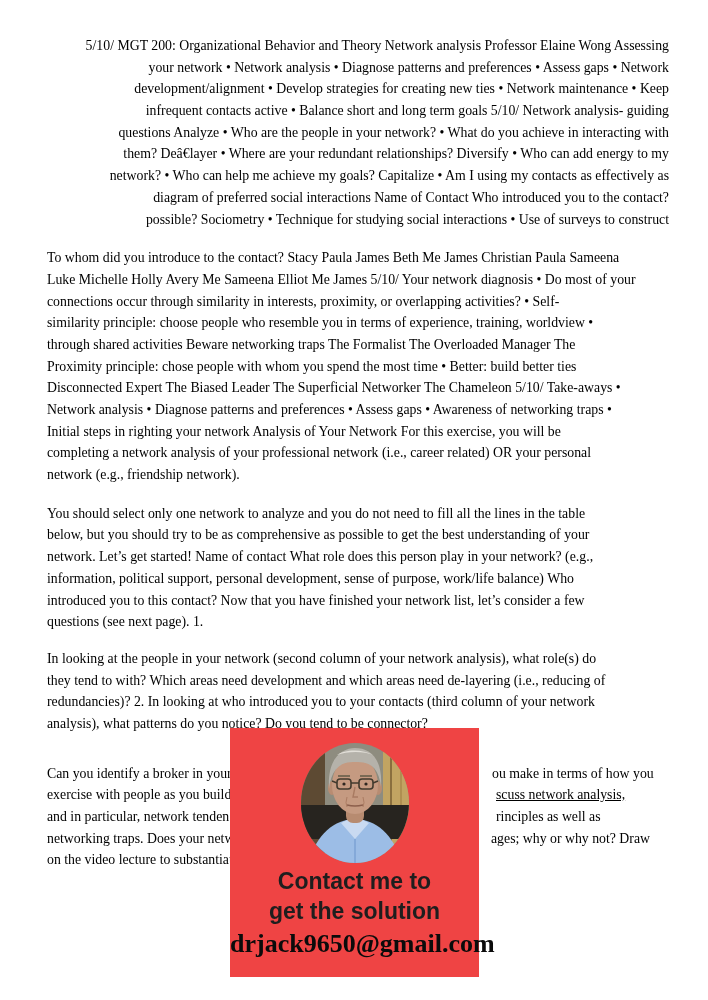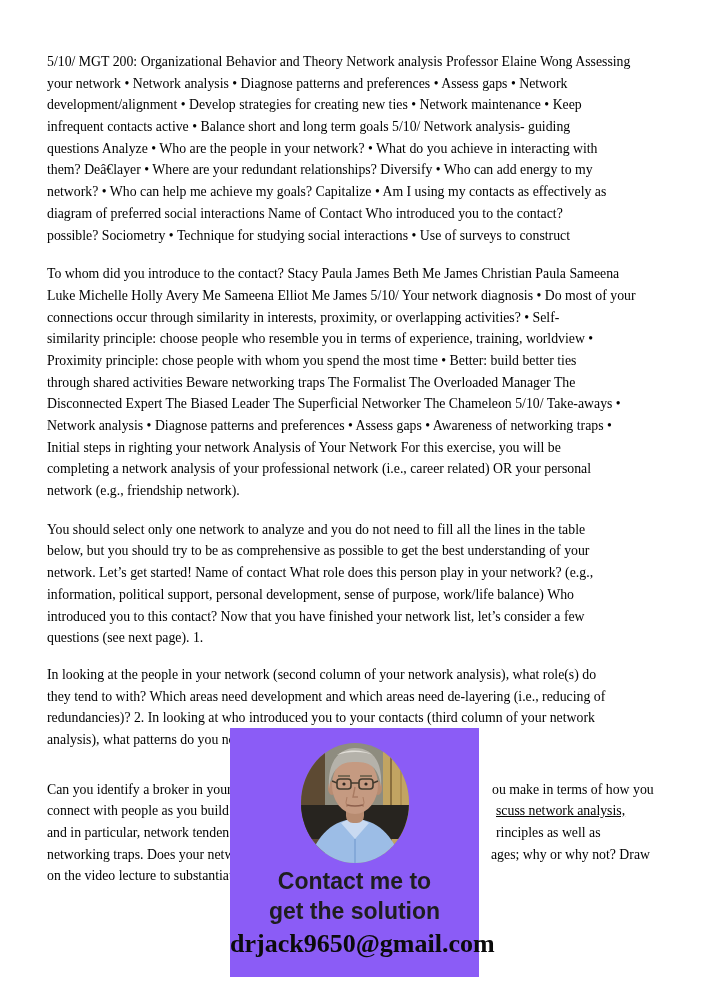--- a/index.html
+++ b/index.html
@@ -3,31 +3,31 @@
 <meta charset="utf-8">
 <style>
   html,body { margin:0; padding:0; background:#ffffff; }
   .page {
     position:relative; width:708px; height:1000px; background:#ffffff;
     font-family:"Liberation Serif", serif; font-size:13.8px; color:#000;
     overflow:hidden;
   }
   .content { position:absolute; left:47px; top:0; width:622px; }
   .para { margin:0; }
-  .para.p1 { margin-top:51px; }
+  .para.p1 { margin-top:35px;text-align:right; }
   .para.p2 { margin-top:17px; }
   .para.p3 { margin-top:17px; }
   .para.p4 { margin-top:15px; }
   .para.p5 { margin-top:28px; }
   .tline { position:relative; white-space:nowrap; height:21.7px; line-height:21.7px; }
   .frag-right { position:absolute; top:0; white-space:nowrap;margin-left:16px; }
   
   .contact-box {
     position:absolute; left:230px; top:728px; width:249px; height:249px;
-    background:#8b5cf6; z-index:5; text-align:center;
+    background:#ef4444; z-index:5; text-align:center;
   }
   .photo-wrap { width:108px; height:120px; margin:15px auto 0 auto; }
   .contact-line {
     font-family:"Liberation Sans", sans-serif; font-weight:bold;
     font-size:23px; line-height:30px; color:#1e1e1e; margin:0;
   }
   .contact-line.first { margin-top:3px; }
   .contact-email {
     font-family:"Liberation Serif", serif; font-weight:bold;
     font-size:26px; line-height:28px; color:#0b0b0b; margin-top:4px;
@@ -48,22 +48,22 @@
         <div class="tline">them? Deâ€layer • Where are your redundant relationships? Diversify • Who can add energy to my</div>
         <div class="tline">network? • Who can help me achieve my goals? Capitalize • Am I using my contacts as effectively as</div>
         <div class="tline">diagram of preferred social interactions Name of Contact Who introduced you to the contact?</div>
         <div class="tline">possible? Sociometry • Technique for studying social interactions • Use of surveys to construct</div>
       </div>
     <div class="para p2">
         <div class="tline">To whom did you introduce to the contact? Stacy Paula James Beth Me James Christian Paula Sameena</div>
         <div class="tline">Luke Michelle Holly Avery Me Sameena Elliot Me James 5/10/ Your network diagnosis • Do most of your</div>
         <div class="tline">connections occur through similarity in interests, proximity, or overlapping activities? • Self-</div>
         <div class="tline">similarity principle: choose people who resemble you in terms of experience, training, worldview •</div>
+        <div class="tline">through shared activities Beware networking traps The Formalist The Overloaded Manager The</div>
         <div class="tline">Proximity principle: chose people with whom you spend the most time • Better: build better ties</div>
-        <div class="tline">through shared activities Beware networking traps The Formalist The Overloaded Manager The</div>
         <div class="tline">Disconnected Expert The Biased Leader The Superficial Networker The Chameleon 5/10/ Take-aways •</div>
         <div class="tline">Network analysis • Diagnose patterns and preferences • Assess gaps • Awareness of networking traps •</div>
         <div class="tline">Initial steps in righting your network Analysis of Your Network For this exercise, you will be</div>
         <div class="tline">completing a network analysis of your professional network (i.e., career related) OR your personal</div>
         <div class="tline">network (e.g., friendship network).</div>
       </div>
     <div class="para p3">
         <div class="tline">You should select only one network to analyze and you do not need to fill all the lines in the table</div>
         <div class="tline">below, but you should try to be as comprehensive as possible to get the best understanding of your</div>
         <div class="tline">network. Let’s get started! Name of contact What role does this person play in your network? (e.g.,</div>
@@ -72,21 +72,21 @@
         <div class="tline">questions (see next page). 1.</div>
       </div>
     <div class="para p4">
         <div class="tline">In looking at the people in your network (second column of your network analysis), what role(s) do</div>
         <div class="tline">they tend to with? Which areas need development and which areas need de-layering (i.e., reducing of</div>
         <div class="tline">redundancies)? 2. In looking at who introduced you to your contacts (third column of your network</div>
         <div class="tline">analysis), what patterns do you notice? Do you tend to be connector?</div>
       </div>
     <div class="para p5">
         <div class="tline"><span>Can you identify a broker in your</span><span class="frag-right" style="left: 429px;">ou make in terms of how you</span></div>
-        <div class="tline"><span>connect with people as you build</span><span class="frag-right" style="left: 433px; text-decoration: underline;">scuss network analysis,</span></div>
+        <div class="tline"><span>exercise with people as you build</span><span class="frag-right" style="left: 433px; text-decoration: underline;">scuss network analysis,</span></div>
         <div class="tline"><span>and in particular, network tenden</span><span class="frag-right" style="left: 433px; text-align: center;">rinciples as well as</span></div>
         <div class="tline"><span>networking traps. Does your netw</span><span class="frag-right" style="left: 428px;">ages; why or why not? Draw</span></div>
         <div class="tline"><span>on the video lecture to substantiate</span></div>
       </div>
   </div>
 
   <div class="contact-box">
     <div class="photo-wrap">
       <svg viewBox="0 0 108 120" width="108" height="120" aria-hidden="true">
         <defs>

